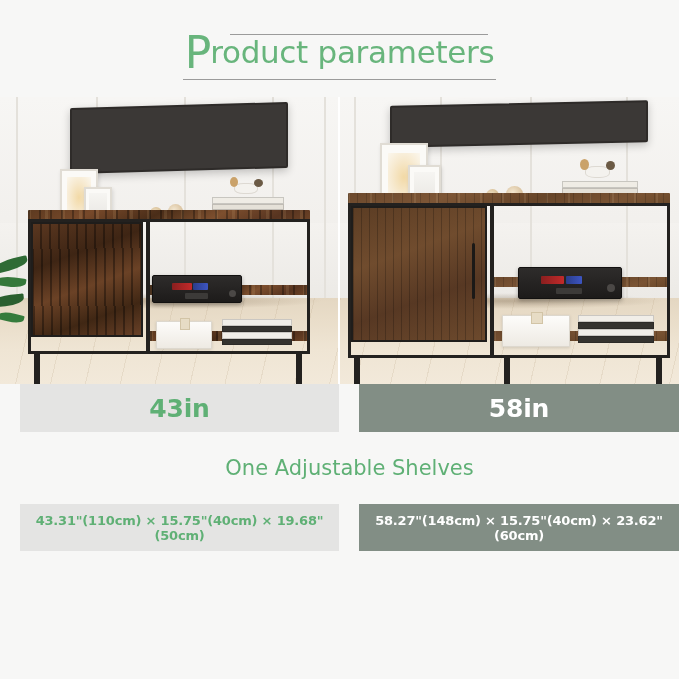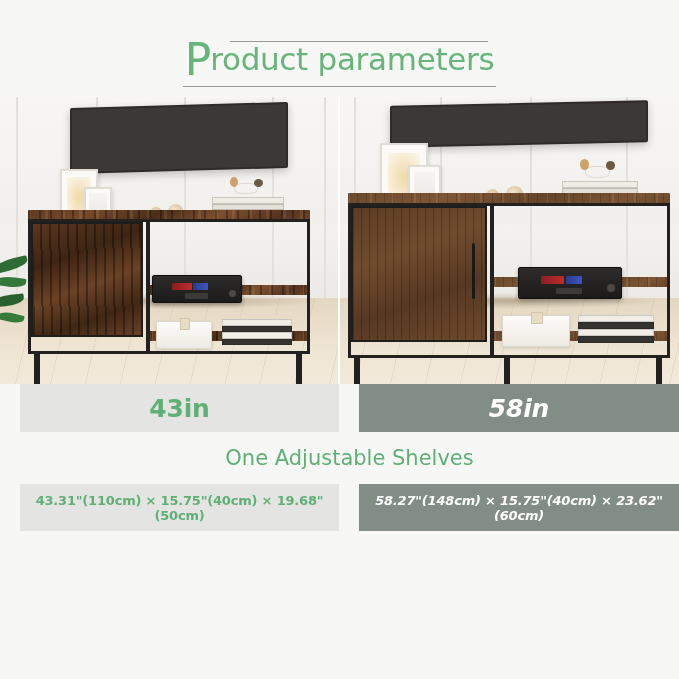--- a/index.html
+++ b/index.html
@@ -6,21 +6,21 @@
   html,body { width:679px; height:679px; }
   body {
     background:#f7f7f6;
     font-family:"Liberation Sans", sans-serif;
     overflow:hidden;
   }
   #page { position:relative; width:679px; height:679px; background:#f7f7f6; }
 
   
   .title-wrap {
-    position:absolute; left:0; top:11px; width:679px; height:97px;
+    position:absolute; left:0; top:4px; width:679px; height:97px;
     display:flex; align-items:center; justify-content:center;
   }
   .title-inner { position:relative; display:inline-block; padding:0 2px; }
   .title-text {
     color:#68b57c;
     font-family:"DejaVu Sans", sans-serif;
     font-size:31px; font-weight:400; letter-spacing:-0.3px;
     line-height:1; white-space:nowrap; display:inline-block;
   }
   .title-text .cap { font-size:44px; line-height:1; vertical-align:-5px; letter-spacing:-1px; }
@@ -121,29 +121,29 @@
   }
   .cell.left  { width:339px; }
   .cell.right { width:340px; }
   .cell.full  { width:679px; }
 
   .row-shaded .cell.left  { background:#e4e4e3; }
   .row-shaded .cell.right { background:#828e85; }
   .row-plain  .cell.full  { background:#f7f7f6; }
 
   .t-green { color:#5fb075; }
-  .t-white { color:#ffffff;font-style:italic; }
+  .t-white { color:#ffffff; }
 
   .r-size   { height:48px; }
   .r-size .cell { font-size:25px; font-weight:700; letter-spacing:-0.2px; }
   .r-mid    { height:53px; }
   .r-mid .cell  { font-size:21px; font-weight:400; }
   .r-legs   { height:53px; }
   .r-legs .cell { font-size:21px; font-weight:700; }
-  .r-shelf  { height:52px; }
+  .r-shelf  { height:72px; }
   .r-shelf .cell { font-size:21px; font-weight:400; }
   .r-dim    { height:47px; }
   .r-dim .cell { font-size:13px; font-weight:700; letter-spacing:-0.2px; }
 </style>
 </head>
 <body>
 
 <div id="page">
 
   <div class="title-wrap">

